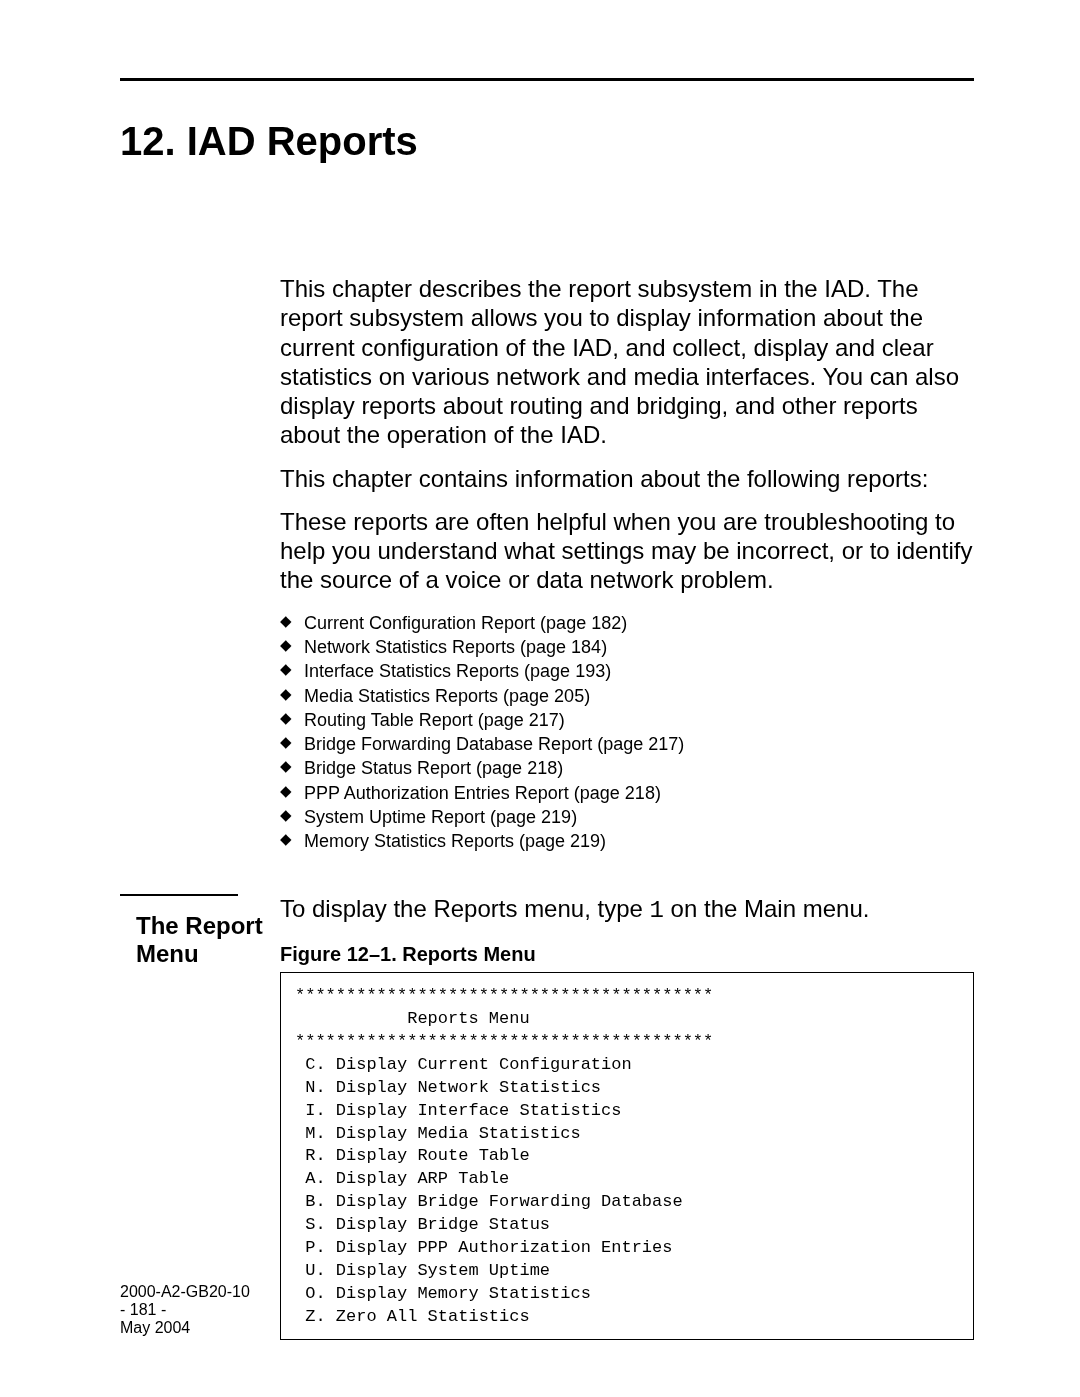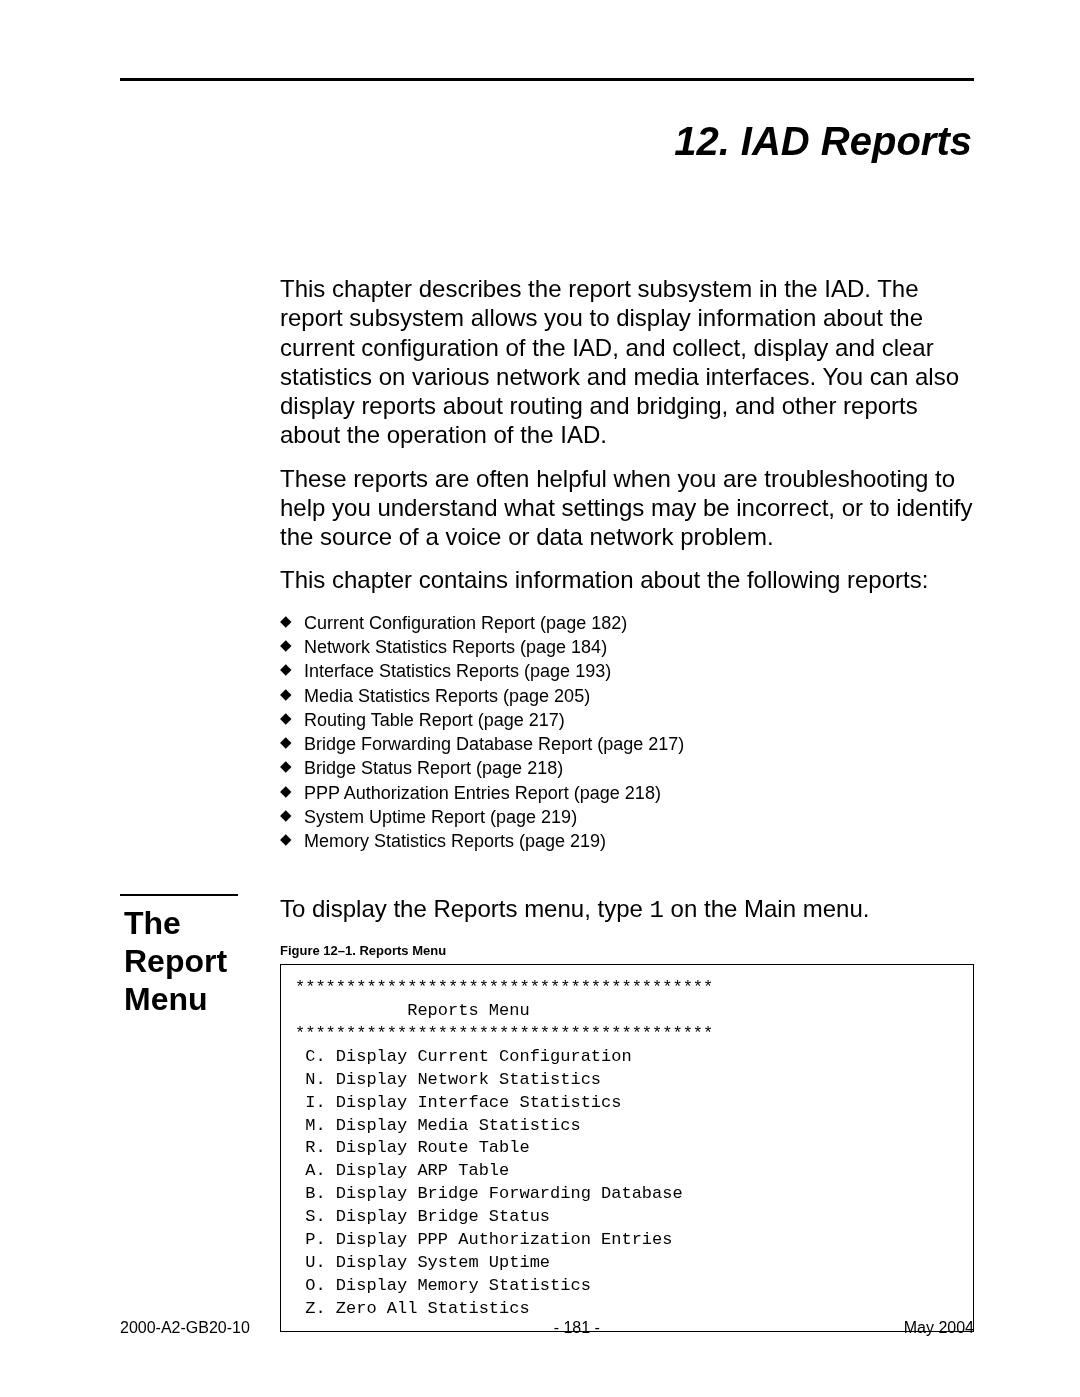--- a/index.html
+++ b/index.html
@@ -14,26 +14,25 @@
     height: 1397px;
     position: relative;
     box-sizing: border-box;
     padding: 78px 106px 0 120px;
   }
   .rule {
     border-top: 3px solid #000;
     margin-bottom: 38px;
   }
   .chapter-title {
-    text-align: right;
+    text-align: left;
     font-size: 40px;
     font-weight: bold;
     margin: 0 0 110px 0;
     padding-right: 2px;
-    font-style: italic;
   }
   .columns {
     display: flex;
     align-items: flex-start;
   }
   .side {
     width: 160px;
     flex: none;
   }
   .main {
@@ -65,66 +64,67 @@
   .section2 {
     display: flex;
     align-items: flex-start;
   }
   .side-heading-rule {
     border-top: 2px solid #000;
     width: 118px;
     margin-bottom: 8px;
   }
   .side-heading {
-    font-size: 32px;
+    font-size: 24px;
     font-weight: bold;
     line-height: 1.2;
-    margin: 4px;
+    margin: 16px;
   }
   .mono {
     font-family: "Courier New", Courier, monospace;
   }
   .fig-caption {
-    font-size: 13px;
+    font-size: 20px;
     font-weight: bold;
     margin: 18px 0 6px 0;
   }
   .code-box {
     border: 1px solid #000;
     padding: 12px 14px 10px 14px;
     font-family: "Courier New", Courier, monospace;
     font-size: 17px;
     line-height: 1.35;
     white-space: pre;
   }
   .footer {
     position: absolute;
     left: 120px;
     right: 106px;
     bottom: 60px;
     display: flex;
     justify-content: space-between;
     font-size: 16px;
+    flex-direction: column;
   }
 </style>
 </head>
 <body>
 
 <div class="page">
 
   <div class="rule"></div>
 
   <h1 class="chapter-title">12.  IAD Reports</h1>
 
   <div class="columns">
     <div class="side"></div>
     <div class="main">
       <p class="para">This chapter describes the report subsystem in the IAD. The report subsystem allows you to display information about the current configuration of the IAD, and collect, display and clear statistics on various network and media interfaces. You can also display reports about routing and bridging, and other reports about the operation of the IAD.</p>
+      <p class="para">This chapter contains information about the following reports:</p>
       <p class="para">These reports are often helpful when you are troubleshooting to help you understand what settings may be incorrect, or to identify the source of a voice or data network problem.</p>
-      <p class="para">This chapter contains information about the following reports:</p>
       <ul class="list">
         <li>Current Configuration Report (page 182)</li>
         <li>Network Statistics Reports (page 184)</li>
         <li>Interface Statistics Reports (page 193)</li>
         <li>Media Statistics Reports (page 205)</li>
         <li>Routing Table Report (page 217)</li>
         <li>Bridge Forwarding Database Report (page 217)</li>
         <li>Bridge Status Report (page 218)</li>
         <li>PPP Authorization Entries Report (page 218)</li>
         <li>System Uptime Report (page 219)</li>

